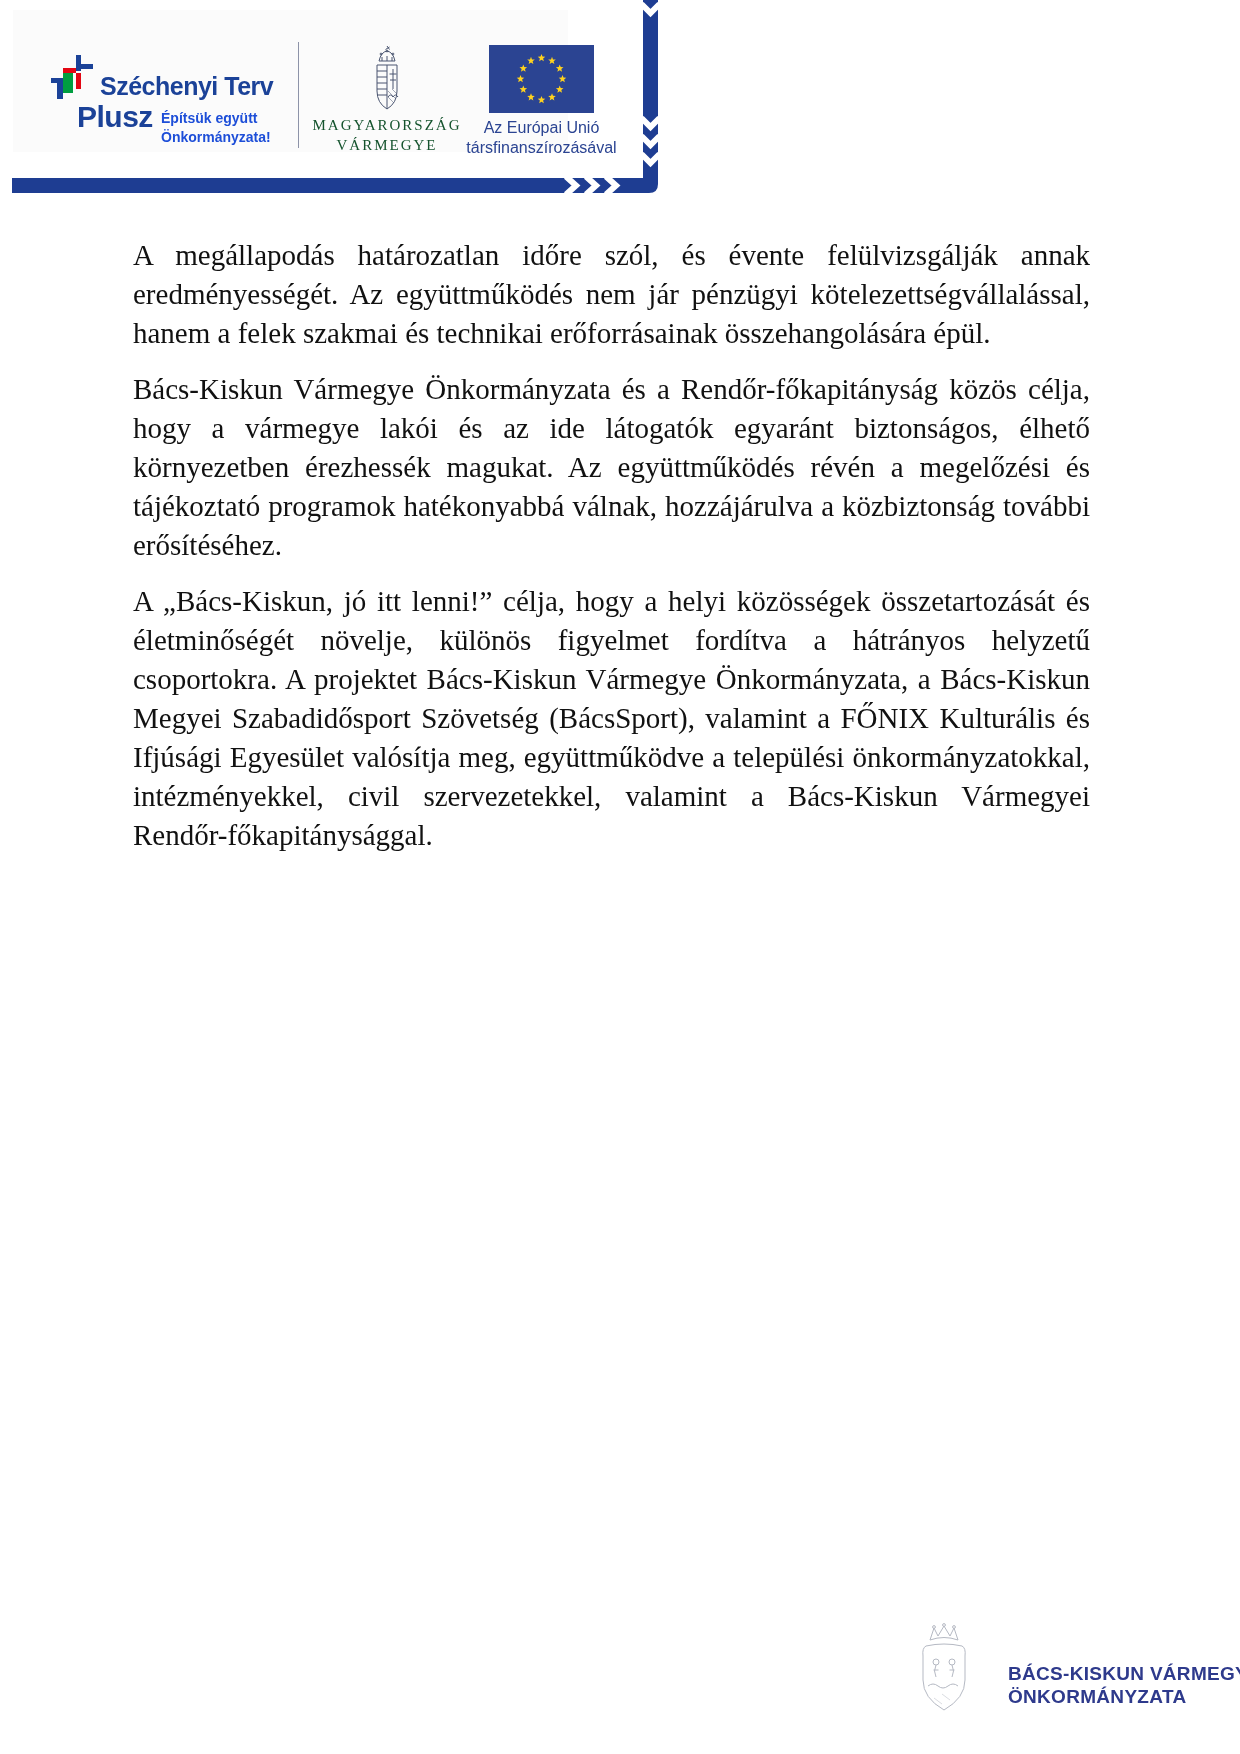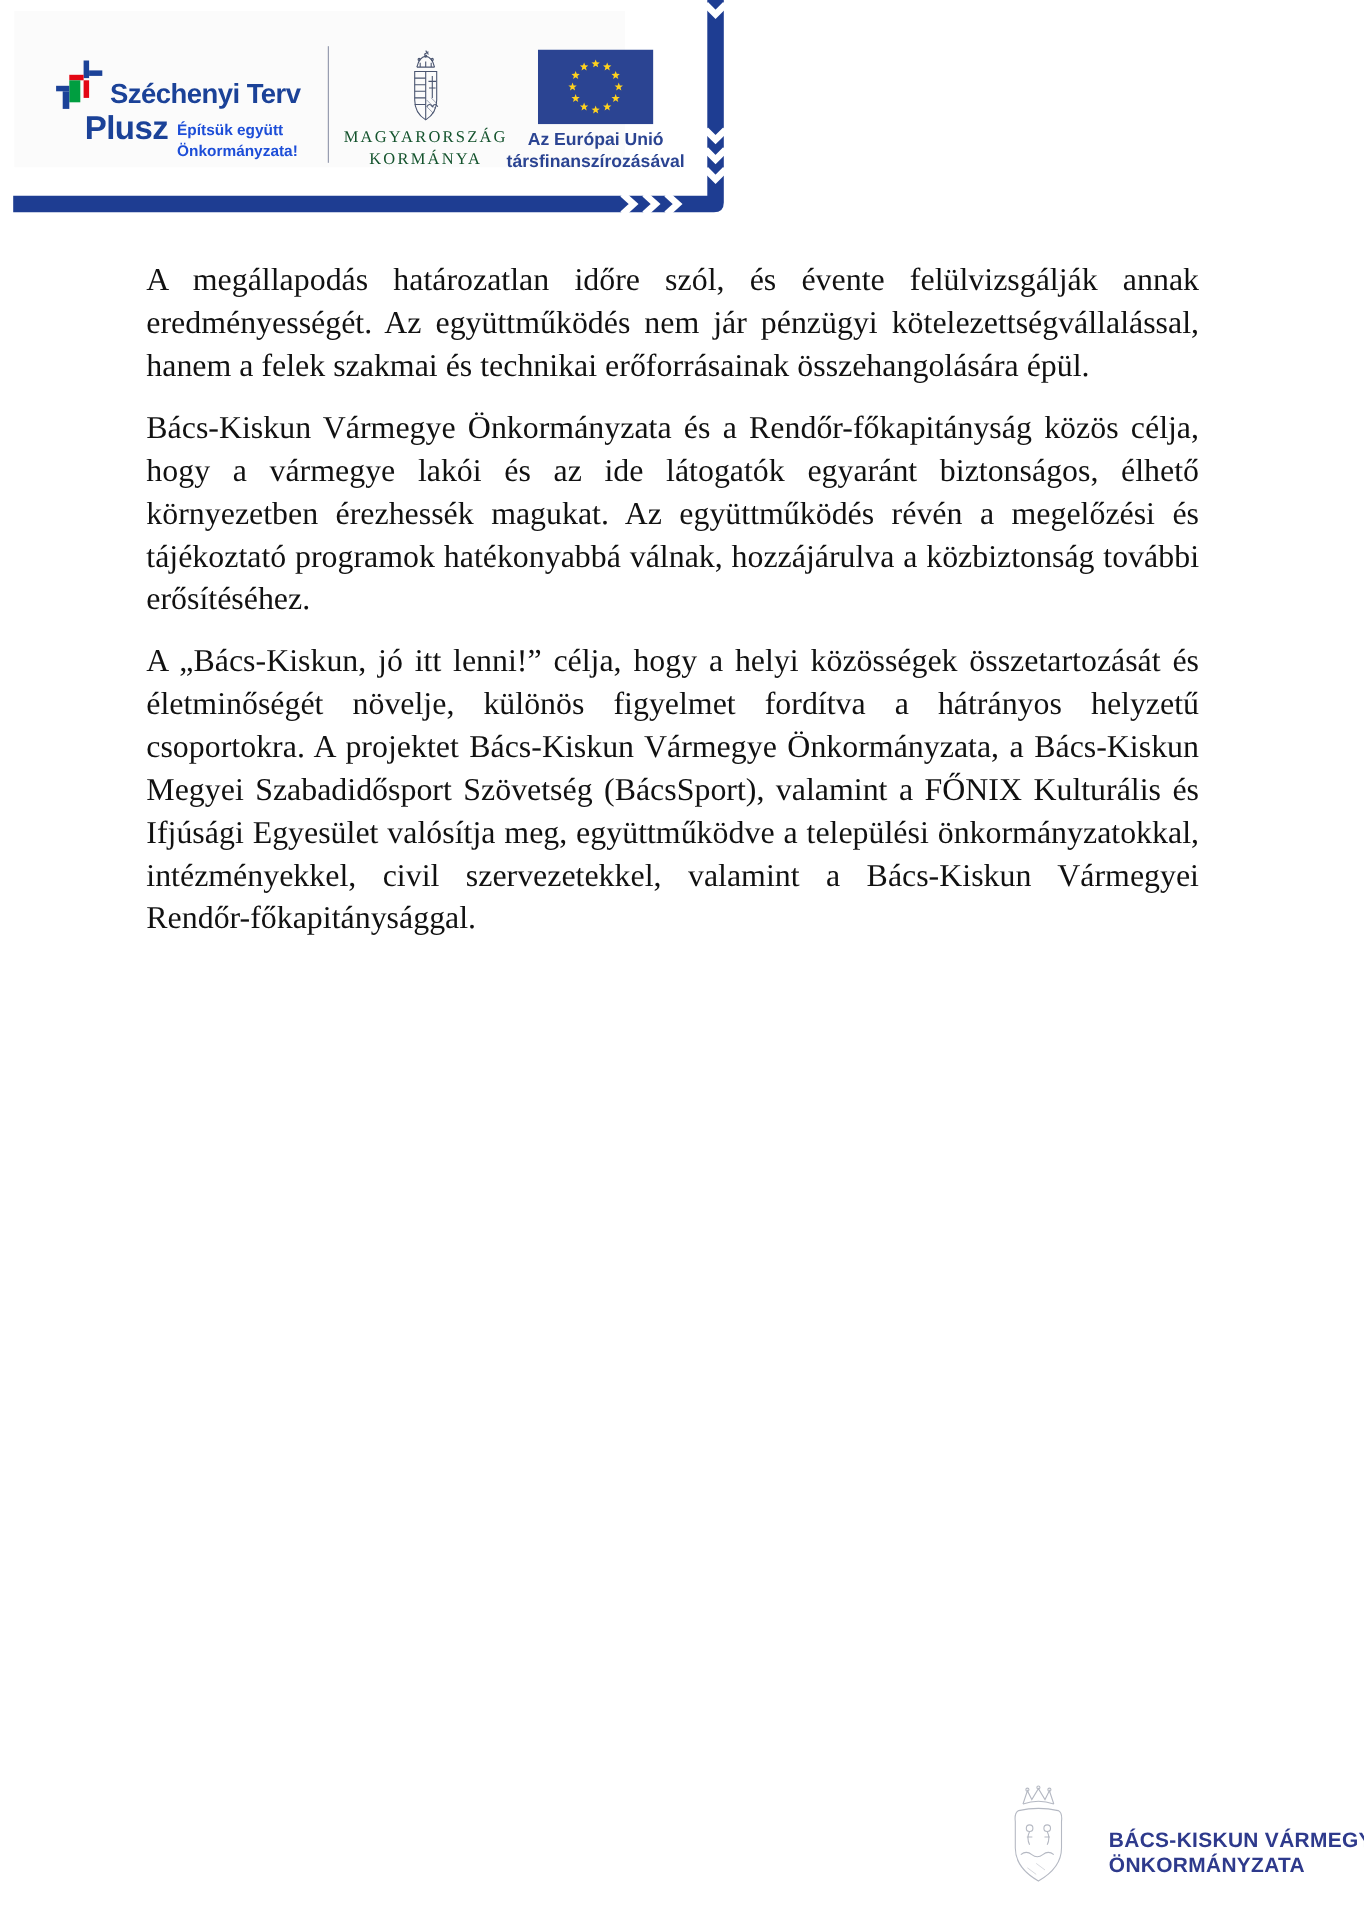--- a/index.html
+++ b/index.html
@@ -40,21 +40,21 @@
   .kormany { position:absolute; left:300px; top:45px; width:174px; height:110px; text-align:center; }
   .kormany-crest { display:block; margin:0 auto; }
   .kormany-text {
     font-family:"Liberation Serif", serif; color:#14532d;
     font-size:15px; letter-spacing:2px; line-height:16px; margin-top:4px; white-space:nowrap;
   }
 
   .eu { position:absolute; left:451px; top:45px; width:181px; text-align:center; }
   .eu-flag { display:block; margin:0 auto; }
   .eu-text {
-    font-family:"Liberation Sans", sans-serif; font-weight:bold;
+    font-family:"Liberation Sans", sans-serif; font-weight:normal;
     color:#2b4492; font-size:16px; line-height:20px; margin-top:5px; white-space:nowrap;
   }
 
   
   .doc-body { position:absolute; left:133px; top:236px; width:957px; }
   .doc-body p {
     margin:0 0 17px 0; font-size:29px; line-height:39px; color:#111111;
     text-align:justify; hyphens:none;
   }
 
@@ -119,21 +119,21 @@
             <circle cx="24" cy="9" r="0.9"></circle>
           <path d="M8 20 h20 v26 q0 12 -10 18 q-10 -6 -10 -18 z"></path>
           <line x1="18" y1="20" x2="18" y2="63.5"></line>
           <path d="M8 26 h10 M8 32 h10 M8 38 h10 M8 44 h10 M8 50 h10"></path>
           <path d="M24 24 v20 M20.5 29 h7 M21 35 h6"></path>
           <path d="M19 52 q2.5 -4 5 0 q2.5 -4 5 0"></path>
           <path d="M19 46 l8 8 M19 52 l6 6 M23 44 l5 5" stroke-width="0.5"></path>
         </g>
       </svg>
       <div class="kormany-text">MAGYARORSZÁG</div>
-      <div class="kormany-text">KORMÁNYA</div>
+      <div class="kormany-text">VÁRMEGYE</div>
     </div>
 
     <div class="eu">
       <svg class="eu-flag" width="105" height="68" viewBox="0 0 105 68">
         <defs>
           <polygon id="st" fill="#ffd21e" points="0,-4 1.0,-1.38 3.8,-1.24 1.62,0.53 2.35,3.24 0,1.7 -2.35,3.24 -1.62,0.53 -3.8,-1.24 -1.0,-1.38"></polygon>
         </defs>
         <rect x="0" y="0" width="105" height="68" fill="#2b4492"></rect>
         <use href="#st" transform="translate(52.5,13)"></use>
         <use href="#st" transform="translate(63,15.8)"></use>

